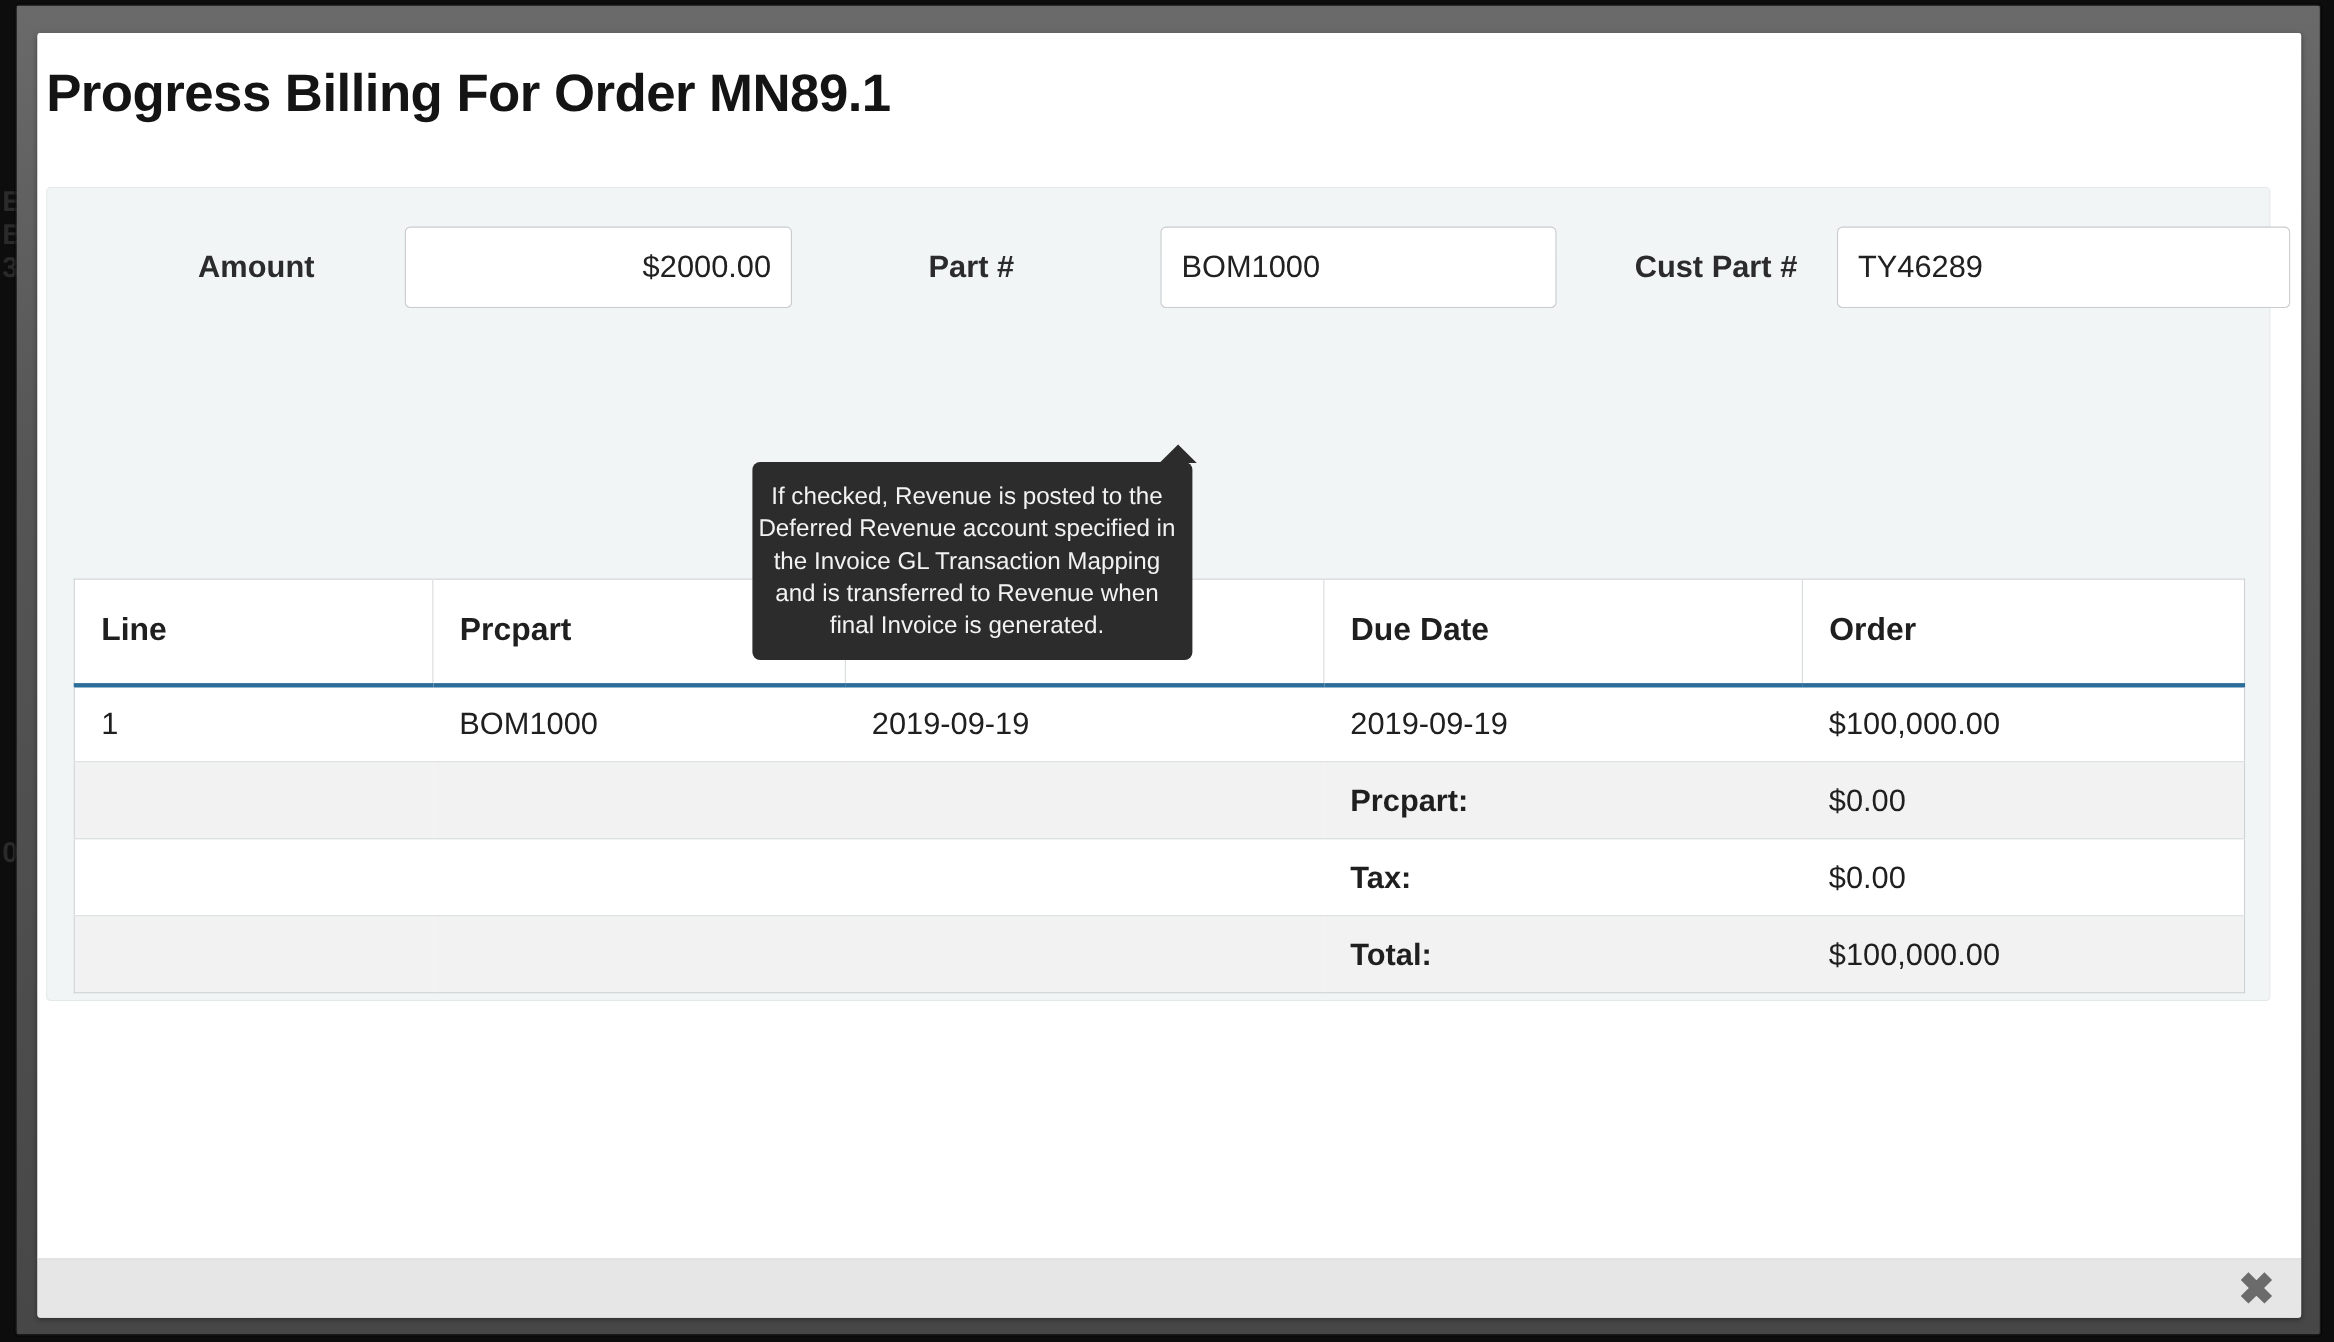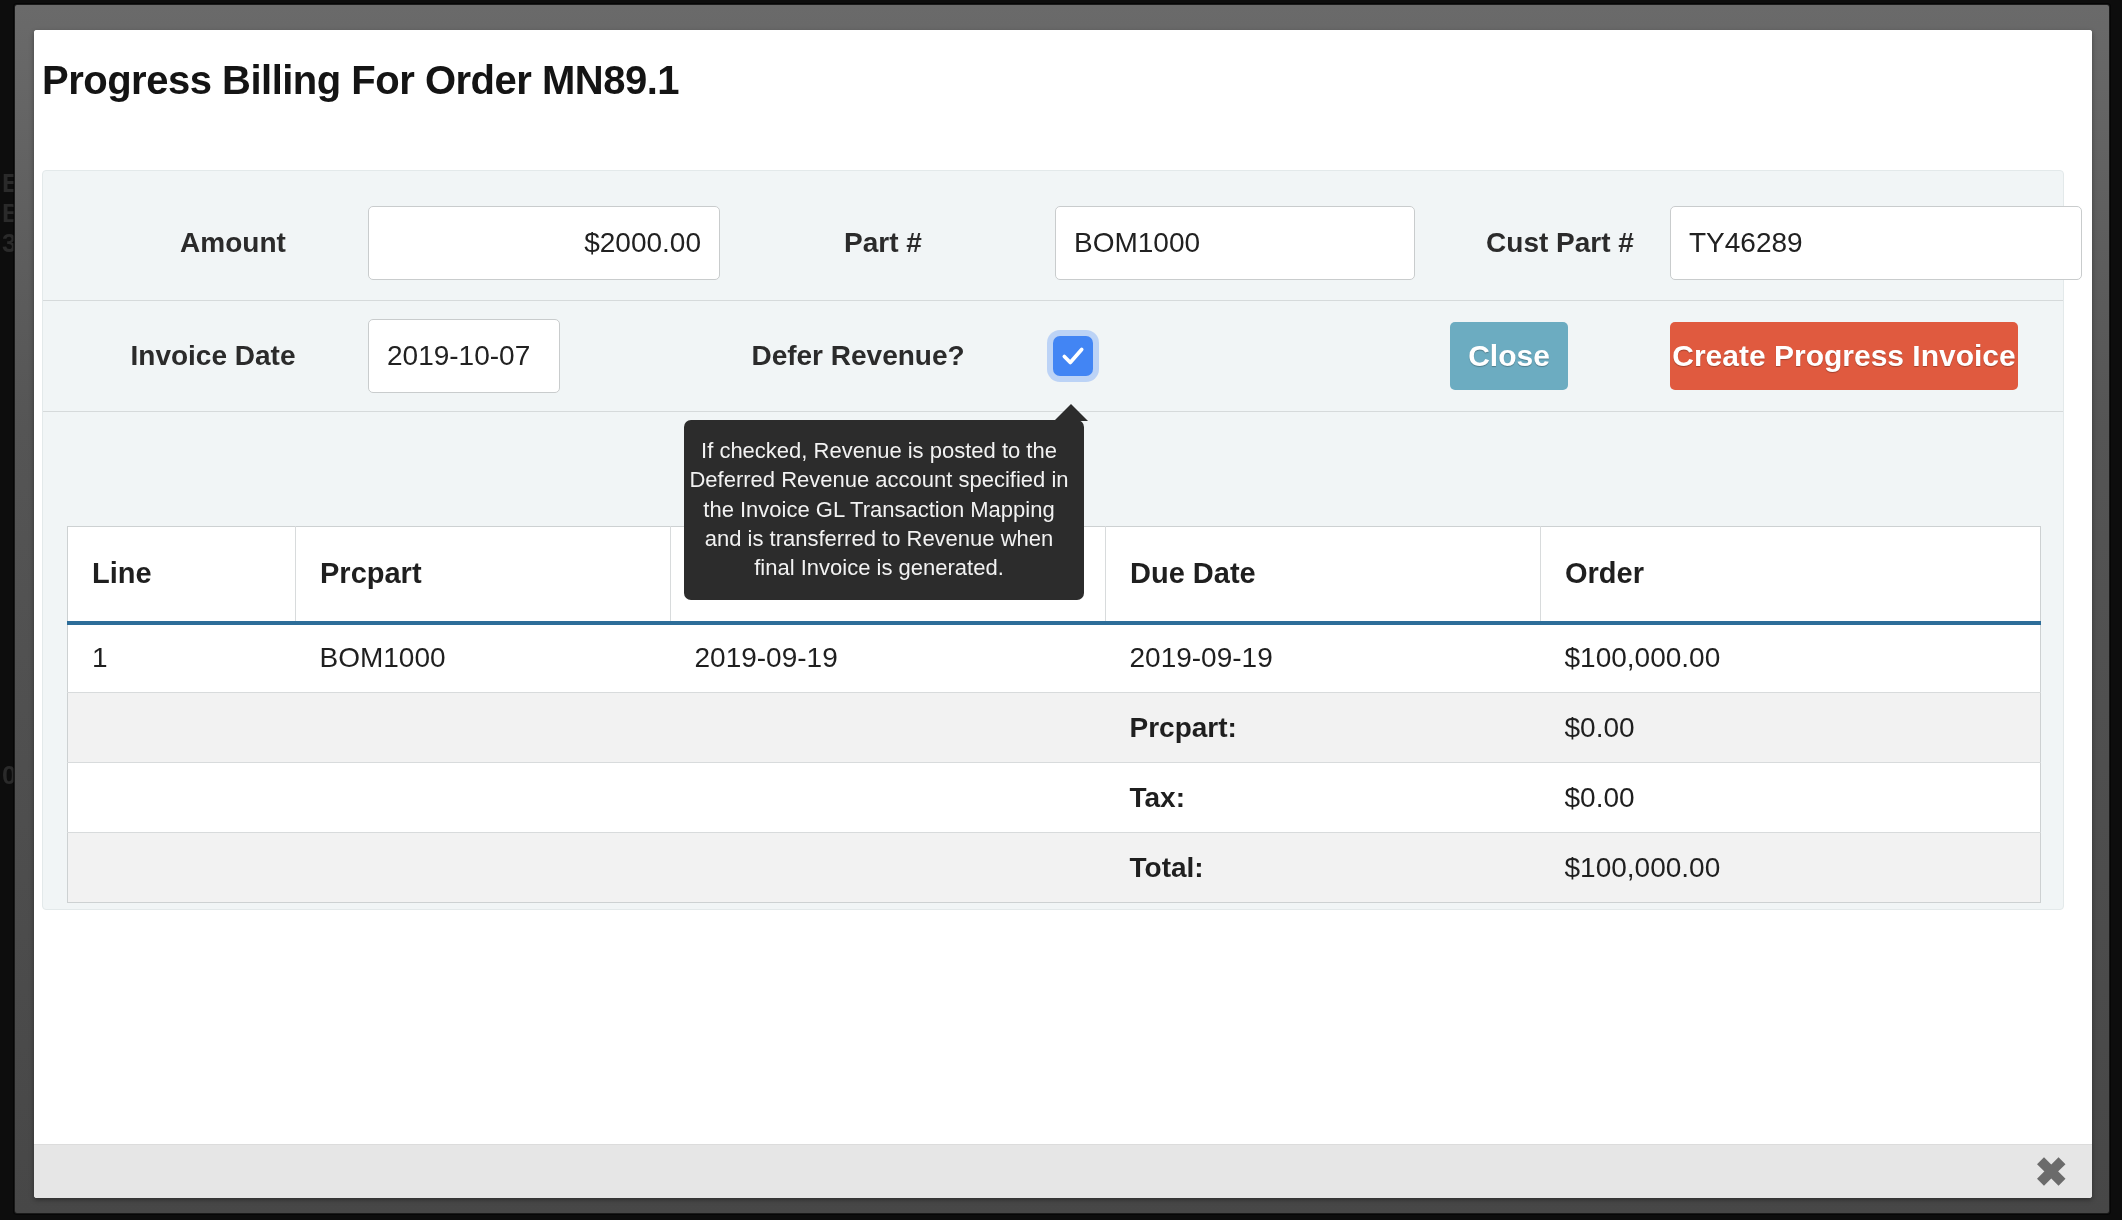--- a/index.html
+++ b/index.html
@@ -60,21 +60,21 @@
     left: 0; top: 0; right: 0;
     bottom: 54px;
     background: #ffffff;
   }
 
   
   #page-title {
     position: absolute;
     left: 8px;
     top: 28px;
-    font-size: 40px;
+    font-size: 48px;
     font-weight: bold;
     color: #141414;
     letter-spacing: -0.5px;
     white-space: nowrap;
   }
 
   
   #form-panel {
     position: absolute;
     left: 8px;
@@ -285,44 +285,27 @@
         <div class="field-label" id="label-amount">Amount</div>
         <div class="text-input right" id="input-amount" placeholder="">$2000.00</div>
 
         <div class="field-label" id="label-partnum">Part #</div>
         <div class="text-input" id="input-partnum" placeholder="">BOM1000</div>
 
         <div class="field-label" id="label-custpartnum">Cust Part #</div>
         <div class="text-input" id="input-custpartnum" placeholder="">TY46289</div>
       </div>
 
-      <div class="form-row" id="form-row-2">
-        <div class="field-label" id="label-invoicedate">Invoice Date</div>
-        <div class="text-input" id="input-invoicedate" placeholder="">2019-10-07</div>
-
-        <div class="field-label" id="label-deferrev">Defer Revenue?</div>
-
-        <div class="checkbox" id="checkbox-deferrev">
-          <span>
-            <svg viewBox="0 0 24 24" fill="none" stroke="#ffffff" stroke-width="3.4" stroke-linecap="round" stroke-linejoin="round">
-              <polyline points="4,12.5 9.5,18 20,6"></polyline>
-            </svg>
-          </span>
-        </div>
-
-        <button class="btn" id="close-button">Close</button>
-        <button class="btn" id="create-invoice-button">Create Progress Invoice</button>
-      </div>
 
       <div class="form-row" id="form-row-3"></div>
 
       <table id="lines-table">
         <thead>
           <tr>
-            <th style="width:228px">Line</th>
+            <th style="width:326px">Line</th>
             <th style="width:375px">Prcpart</th>
             <th style="width:435px">Ship Date</th>
             <th style="width:435px">Due Date</th>
             <th>Order</th>
           </tr>
         </thead>
         <tbody>
           <tr class="row-plain">
             <td>1</td>
             <td>BOM1000</td>

